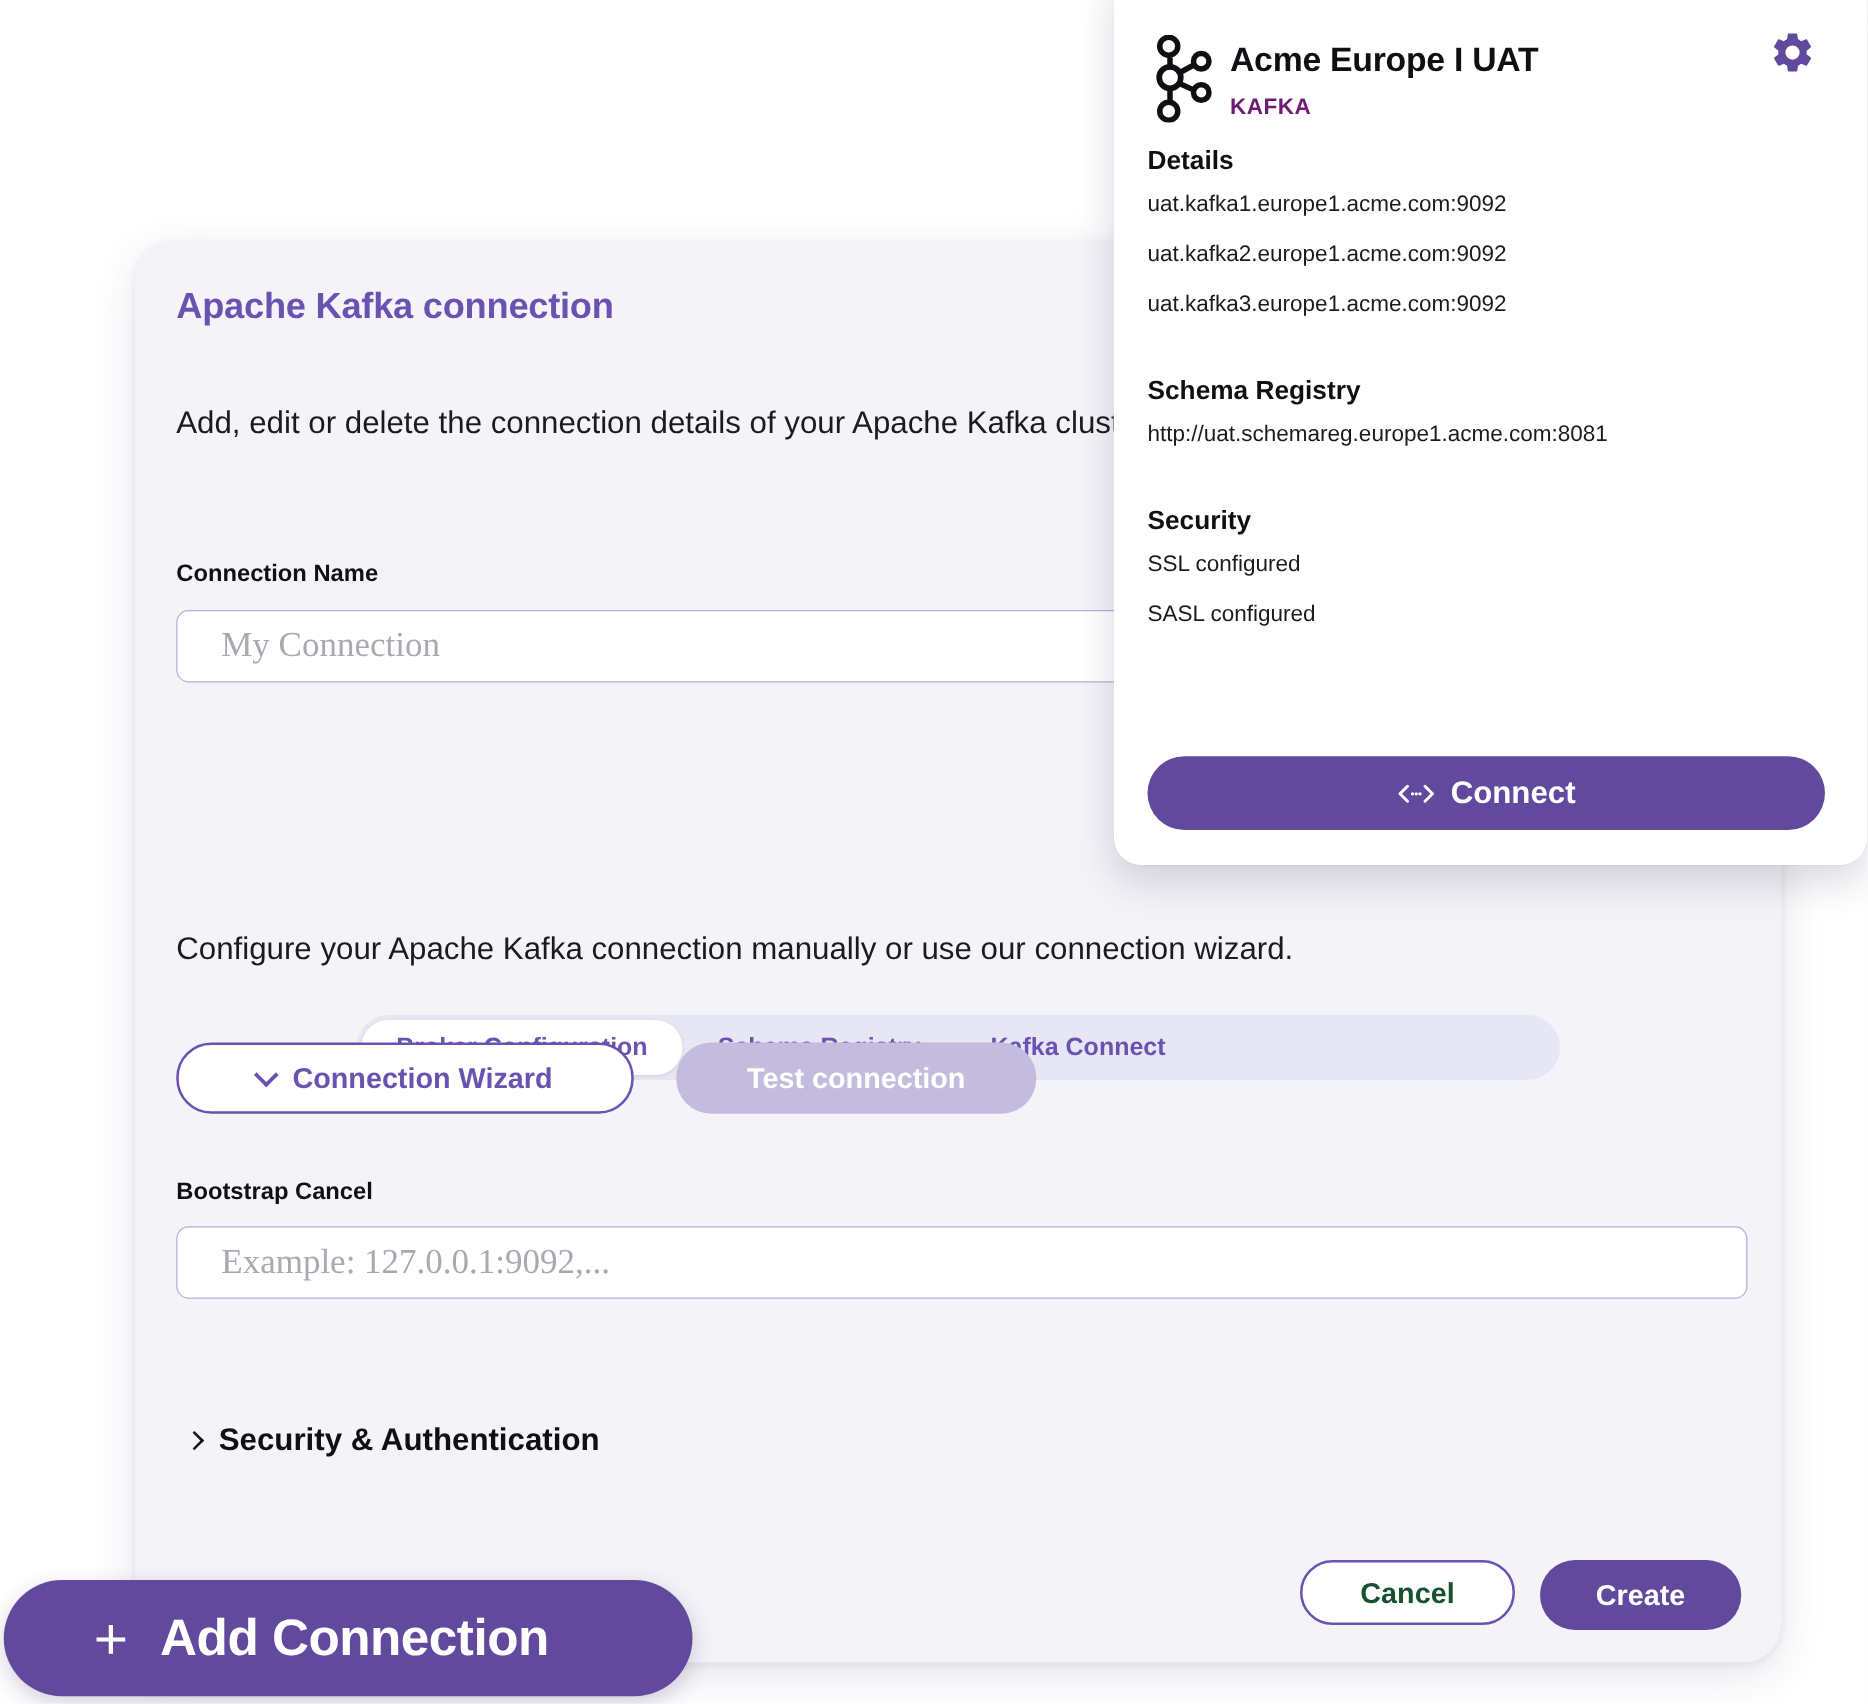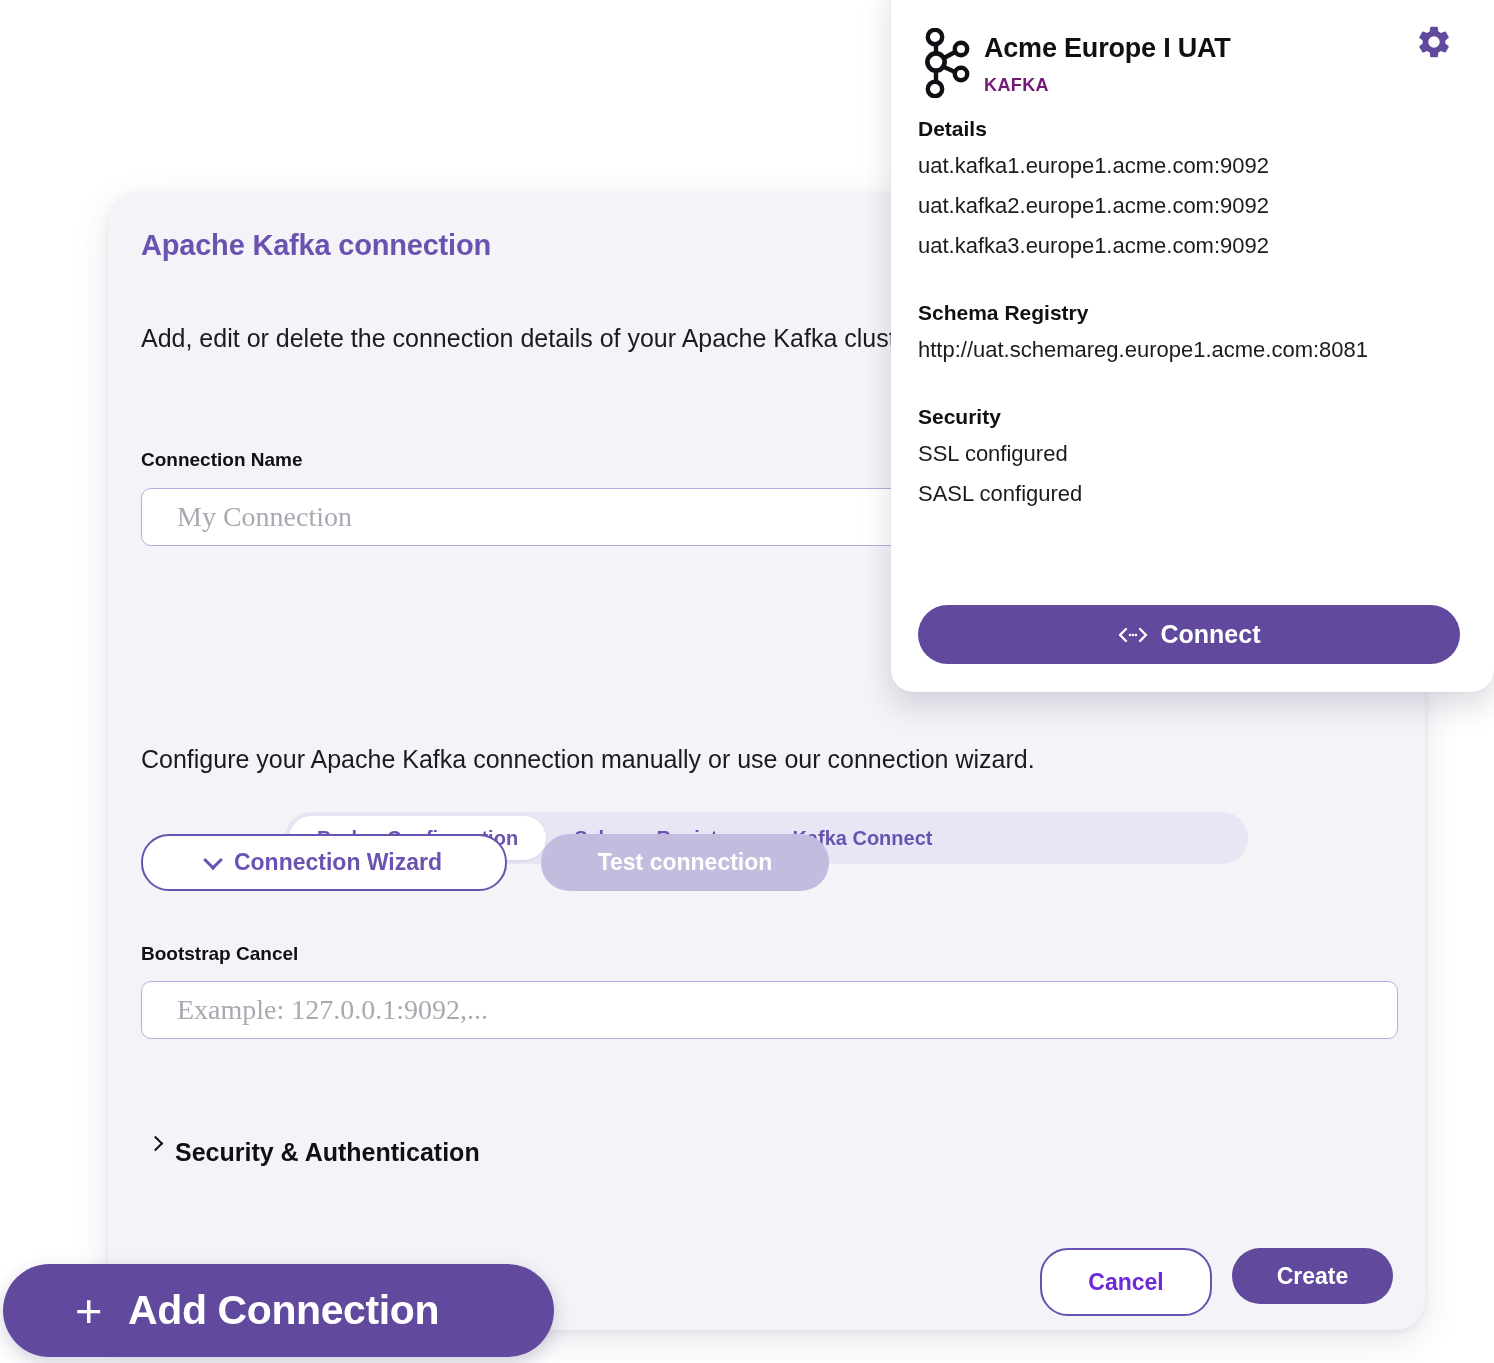--- a/index.html
+++ b/index.html
@@ -171,20 +171,21 @@
   }
 
   .sec-auth {
     position: absolute;
     left: 42px;
     top: 945px;
     font-size: 25px;
     font-weight: bold;
     color: #101014;
     display: flex;
+    align-items: center;
     gap: 14px;
     cursor: pointer;
   }
   .chev-right {
     display: inline-block;
     width: 9px;
     height: 9px;
     border-top: 2.6px solid #101014;
     border-right: 2.6px solid #101014;
     transform: rotate(45deg);
@@ -197,24 +198,24 @@
     border-bottom: 3px solid #6a52b0;
     border-right: 3px solid #6a52b0;
     transform: rotate(45deg);
     margin-bottom: 5px;
   }
 
   .btn-cancel {
     left: 932px;
     top: 1055px;
     width: 172px;
-    height: 68px;
+    height: 52px;
     background: #ffffff;
     border: 2px solid #6a52b0;
-    color: #6d28d9;
+    color: #14532d;
     font-size: 23px;
   }
   .btn-create {
     left: 1124px;
     top: 1055px;
     width: 161px;
     height: 56px;
     background: #61499e;
     color: #ffffff;
     font-size: 23px;
@@ -268,21 +269,21 @@
   .pop-section-title {
     position: absolute;
     left: 27px;
     font-size: 21px;
     font-weight: bold;
     color: #101014;
   }
   .pop-line {
     position: absolute;
     left: 27px;
-    font-size: 22px;
+    font-size: 18px;
     color: #1b1b1f;
     white-space: nowrap;
   }
 
   .btn-connect {
     position: absolute;
     left: 27px;
     top: 625px;
     width: 542px;
     height: 59px;

